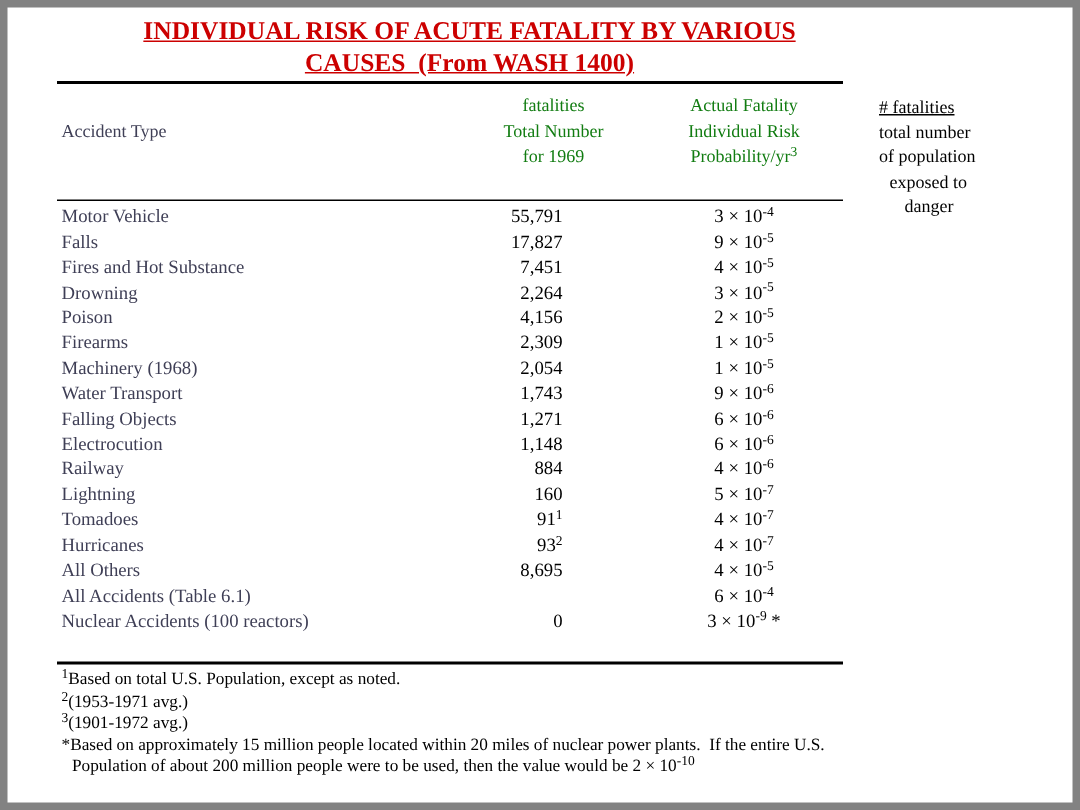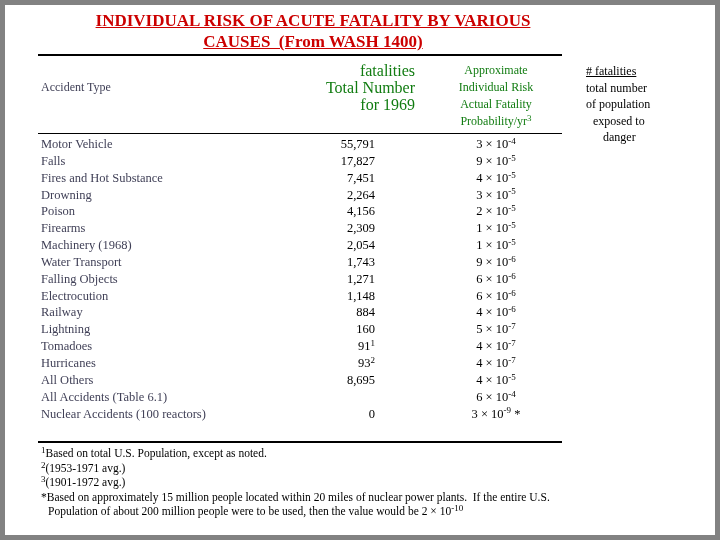--- a/index.html
+++ b/index.html
@@ -28,23 +28,23 @@
   .rule{position:absolute;left:33px;width:524px;background:#000;}
   .rule-top{top:49px;height:2px;}
   .rule-mid{top:128px;height:1px;}
   .rule-bottom{top:436px;height:2px;}
   
   .h-col1{
     position:absolute;left:36px;top:75px;
     font-size:12px;color:var(--type-color);
   }
   .h-col2{
-    position:absolute;left:286px;top:57px;width:124px;
-    text-align:right;color:var(--green);
-    font-size:16px;line-height:17px;
+    position:absolute;left:302px;top:57px;width:124px;
+    text-align:center;color:var(--green);
+    font-size:12px;line-height:17px;
   }
   .h-col3{
     position:absolute;left:406px;top:57px;width:170px;
     text-align:center;color:var(--green);
     font-size:12px;line-height:17px;
   }
   
   .side-note{
     position:absolute;left:581px;top:58px;width:96px;
     font-size:12px;line-height:16.5px;color:#000;
@@ -96,23 +96,22 @@
 
   <div class="h-col1">Accident Type</div>
 
   <div class="h-col2">
     <div>fatalities</div>
     <div>Total Number</div>
     <div>for 1969</div>
   </div>
 
   <div class="h-col3">
-    <div>Approximate</div>
+    <div>Actual Fatality</div>
     <div>Individual Risk</div>
-    <div>Actual Fatality</div>
     <div><span>Probability/yr</span><span class="sup">3</span></div>
   </div>
 
   <div class="side-note">
     <div class="sn-head"># fatalities</div>
     <div class="sn-line">total number</div>
     <div class="sn-line">of population</div>
     <div class="sn-line sn-l3">exposed to</div>
     <div class="sn-line sn-l4">danger</div>
   </div>

